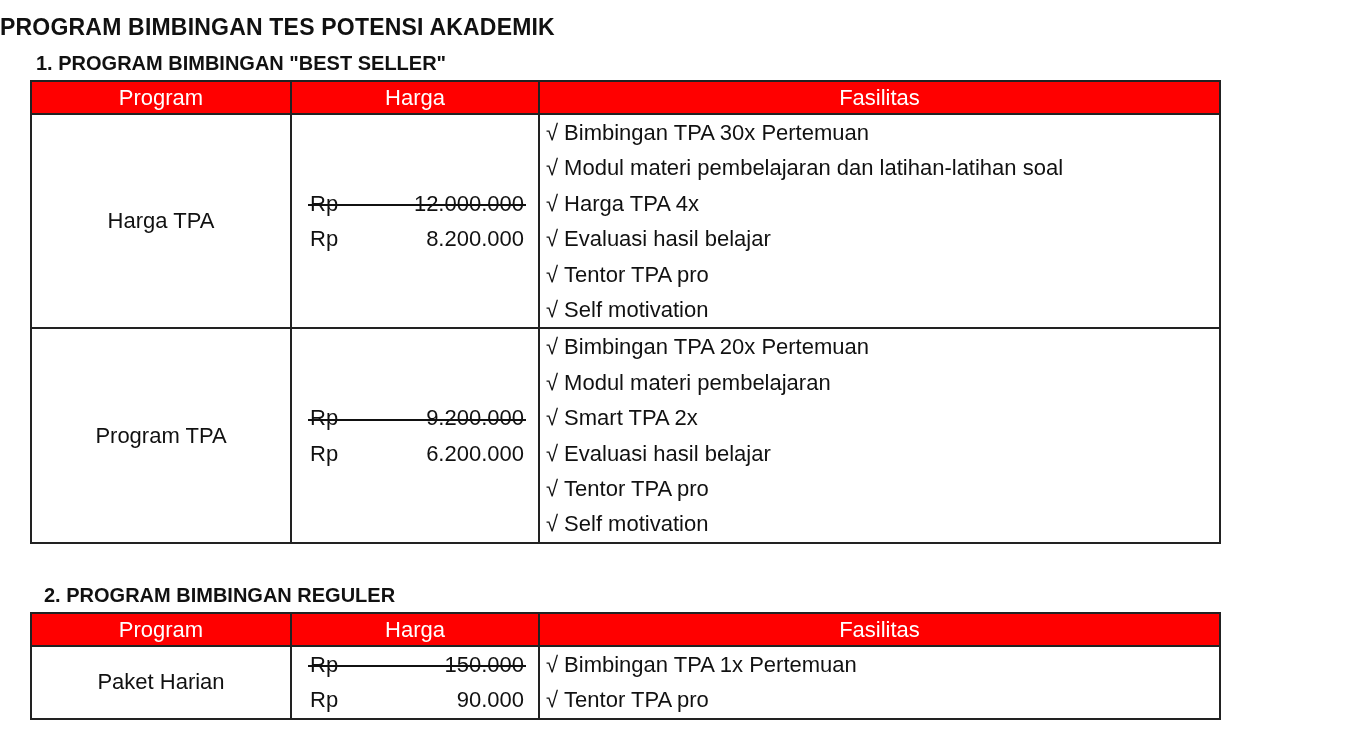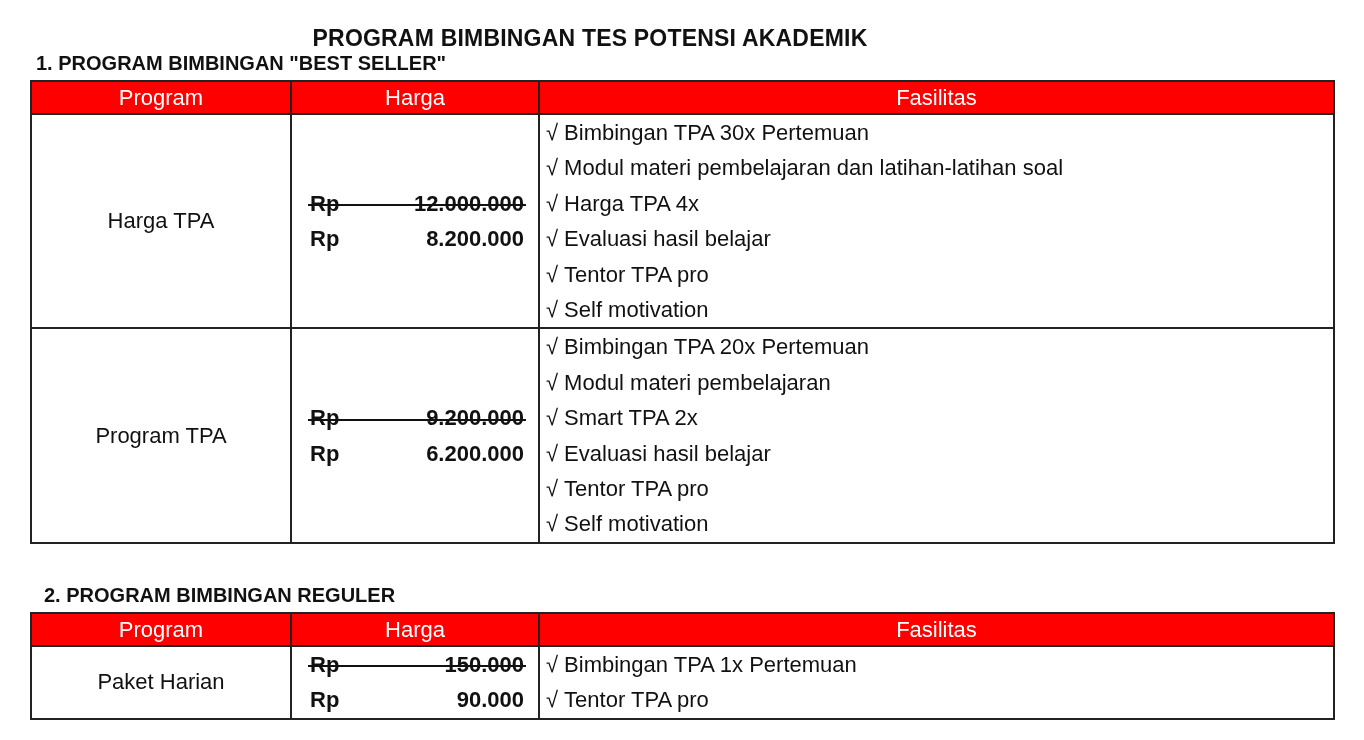--- a/index.html
+++ b/index.html
@@ -3,41 +3,41 @@
   <meta charset="utf-8">
   <style>
     html, body { margin: 0; padding: 0; background: #ffffff; }
     body {
       width: 1364px; height: 740px; position: relative; overflow: hidden;
       font-family: "Liberation Sans", "DejaVu Sans", sans-serif;
       color: #111111;
     }
     .main-title {
       position: absolute; left: 0; top: 14px; width: 1180px;
-      text-align: center; font-weight: bold; font-size: 23px; letter-spacing: 0.2px; margin-top: 11px;
+      text-align: left; font-weight: bold; font-size: 23px; letter-spacing: 0.2px;
     }
     .section-title {
       position: absolute; left: 36px; font-weight: bold; font-size: 20px;
     }
     table.pt {
-      position: absolute; left: 30px; width: 1305px;
+      position: absolute; left: 30px; width: 1191px;
       border-collapse: collapse; table-layout: fixed;
       font-size: 22px;
     }
     table.pt col.c1 { width: 260px; }
     table.pt col.c2 { width: 248px; }
     table.pt col.c3 { width: auto; }
     table.pt th {
       background: #ff0000; color: #ffffff; font-weight: normal;
       border: 2px solid #222; height: 31px; padding: 0; font-size: 22px;
     }
     table.pt td { border: 2px solid #222; padding: 0; vertical-align: middle; }
     td.prog { text-align: center; }
     .price-box { padding: 0 14px 0 18px; }
-    .price-line { display: flex; justify-content: space-between; height: 35.4px; line-height: 35.4px; font-weight: bold; }
+    .price-line { display: flex; justify-content: space-between; height: 35.4px; line-height: 35.4px; }
     .price-line.old { position: relative; }
     .price-line.old::after {
       content: ""; position: absolute; left: -2px; right: -2px; top: 52%;
       border-top: 2px solid #111;
     }
     .fac-list { margin: 0; padding: 0 12px 0 6px; list-style: none; }
     .fac-list li { height: 35.4px; line-height: 35.4px; white-space: nowrap; }
     .check { margin-right: 6px; }
   </style>
 </head>

